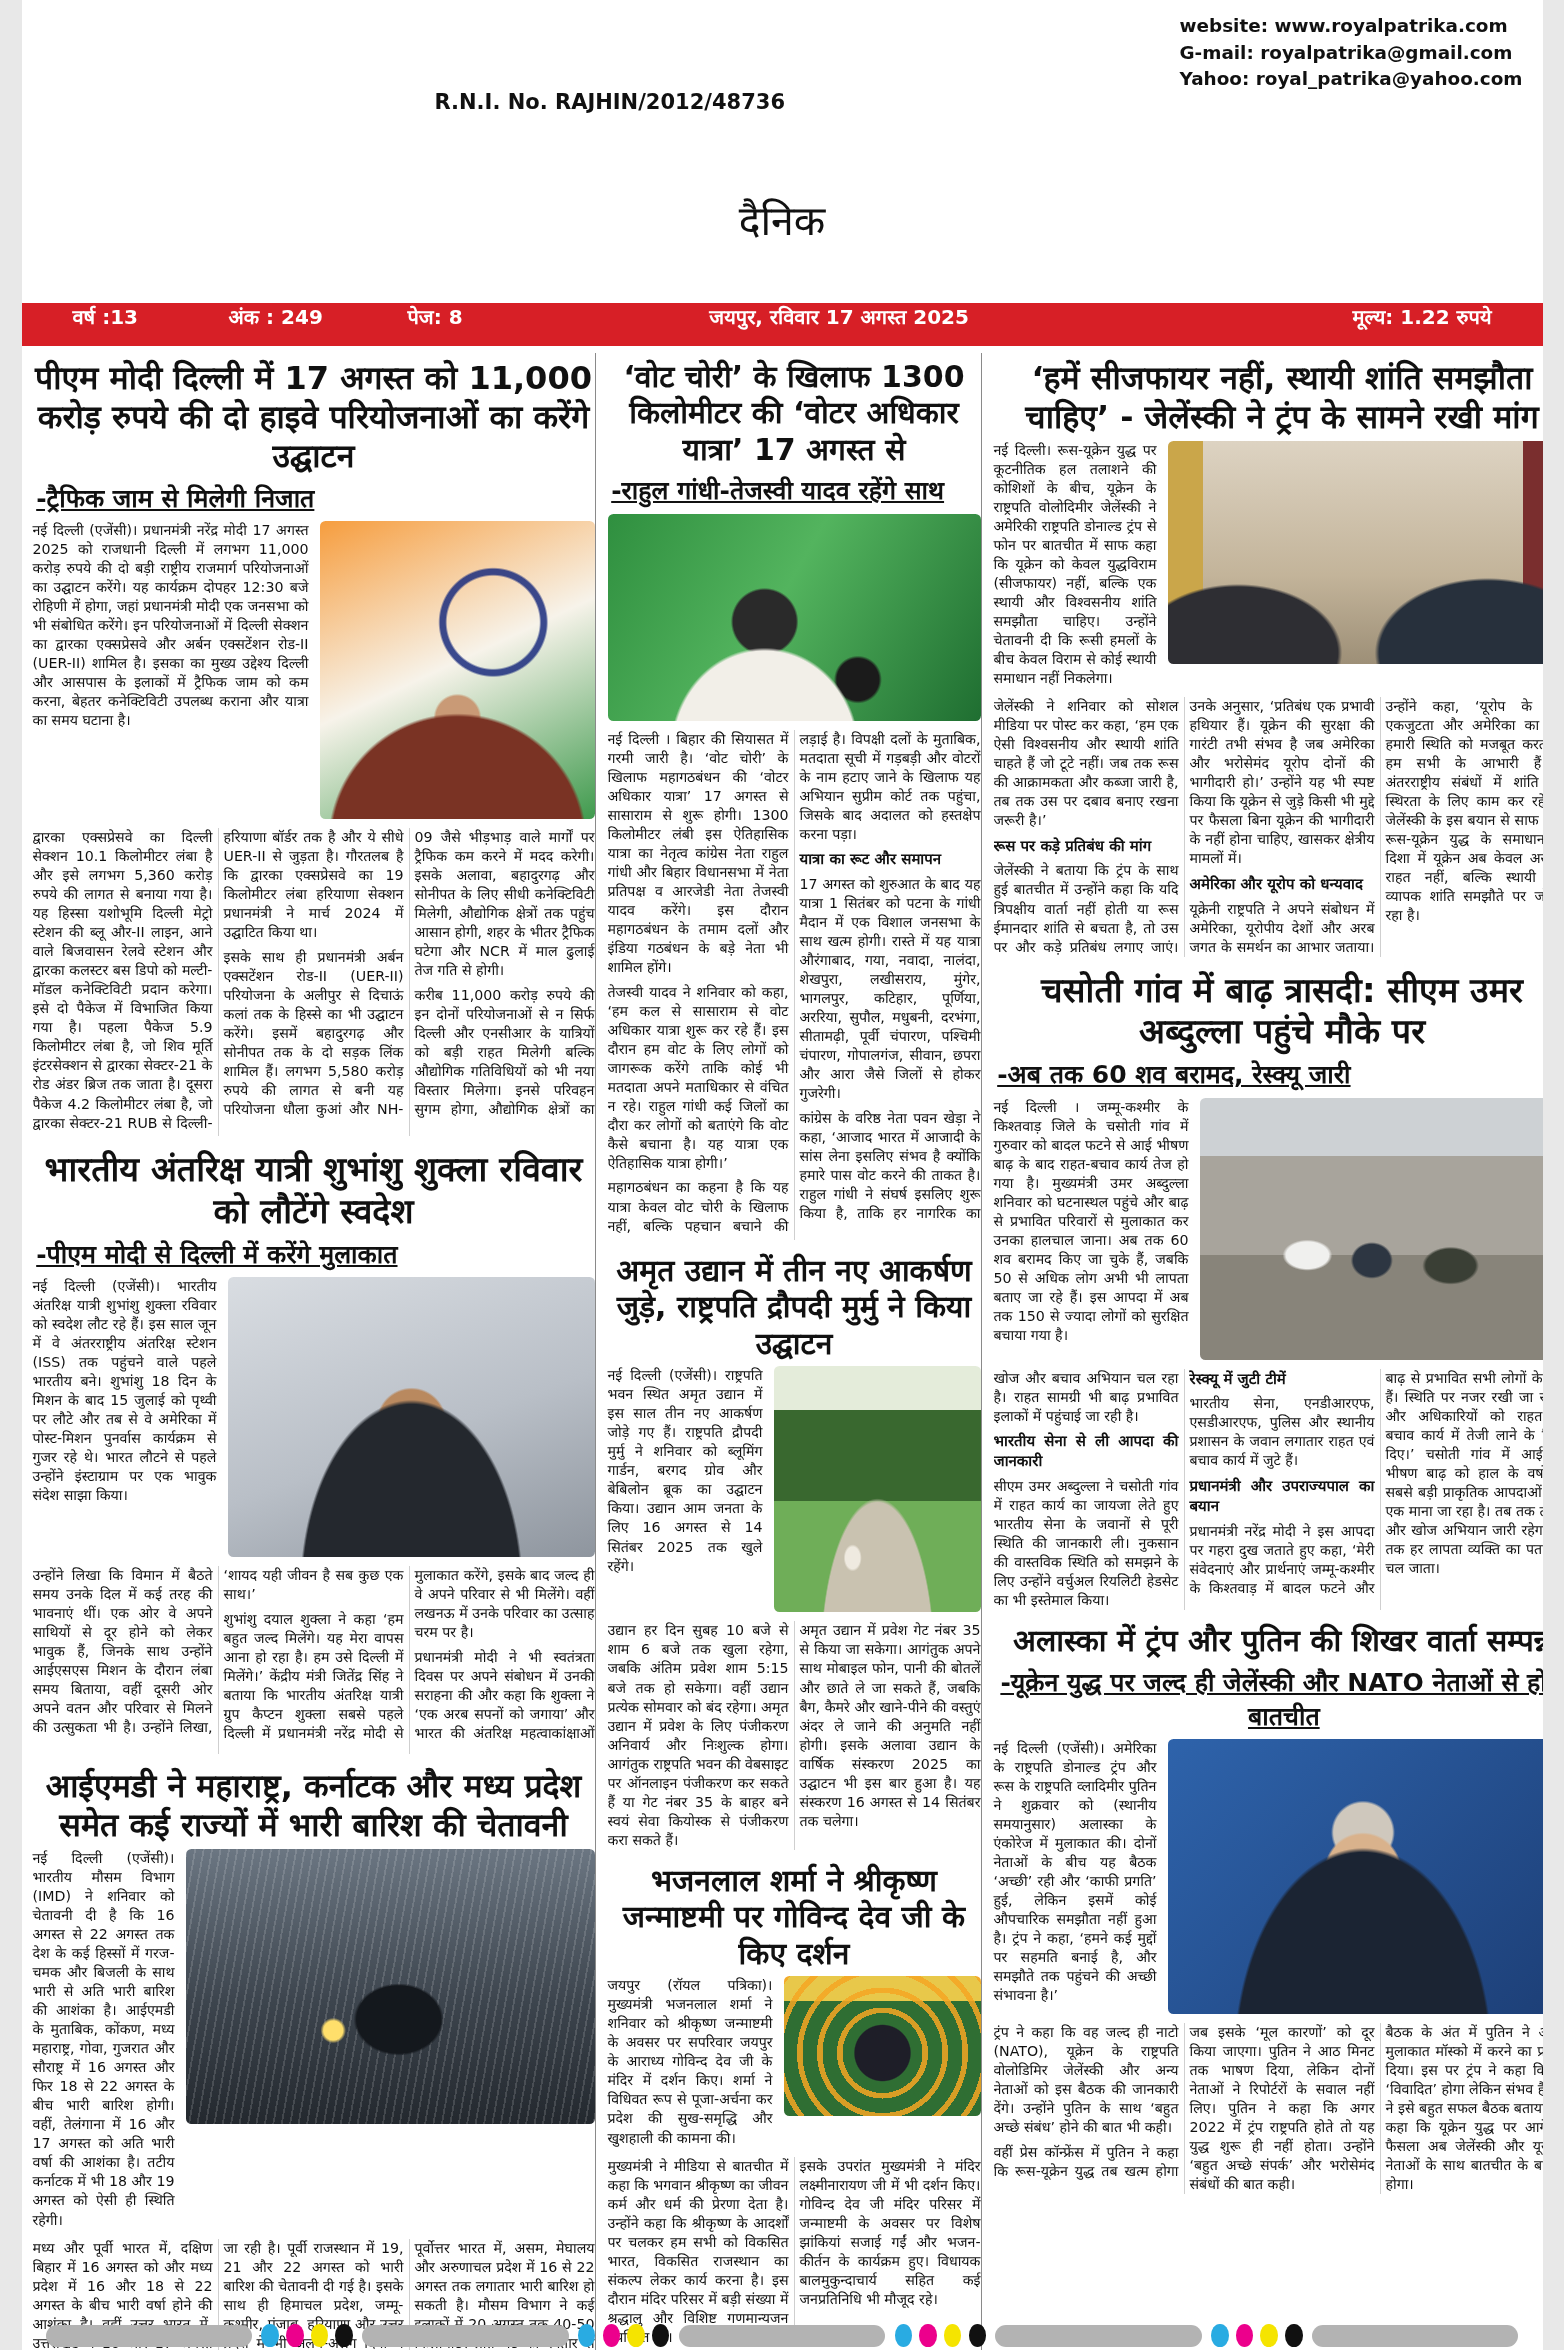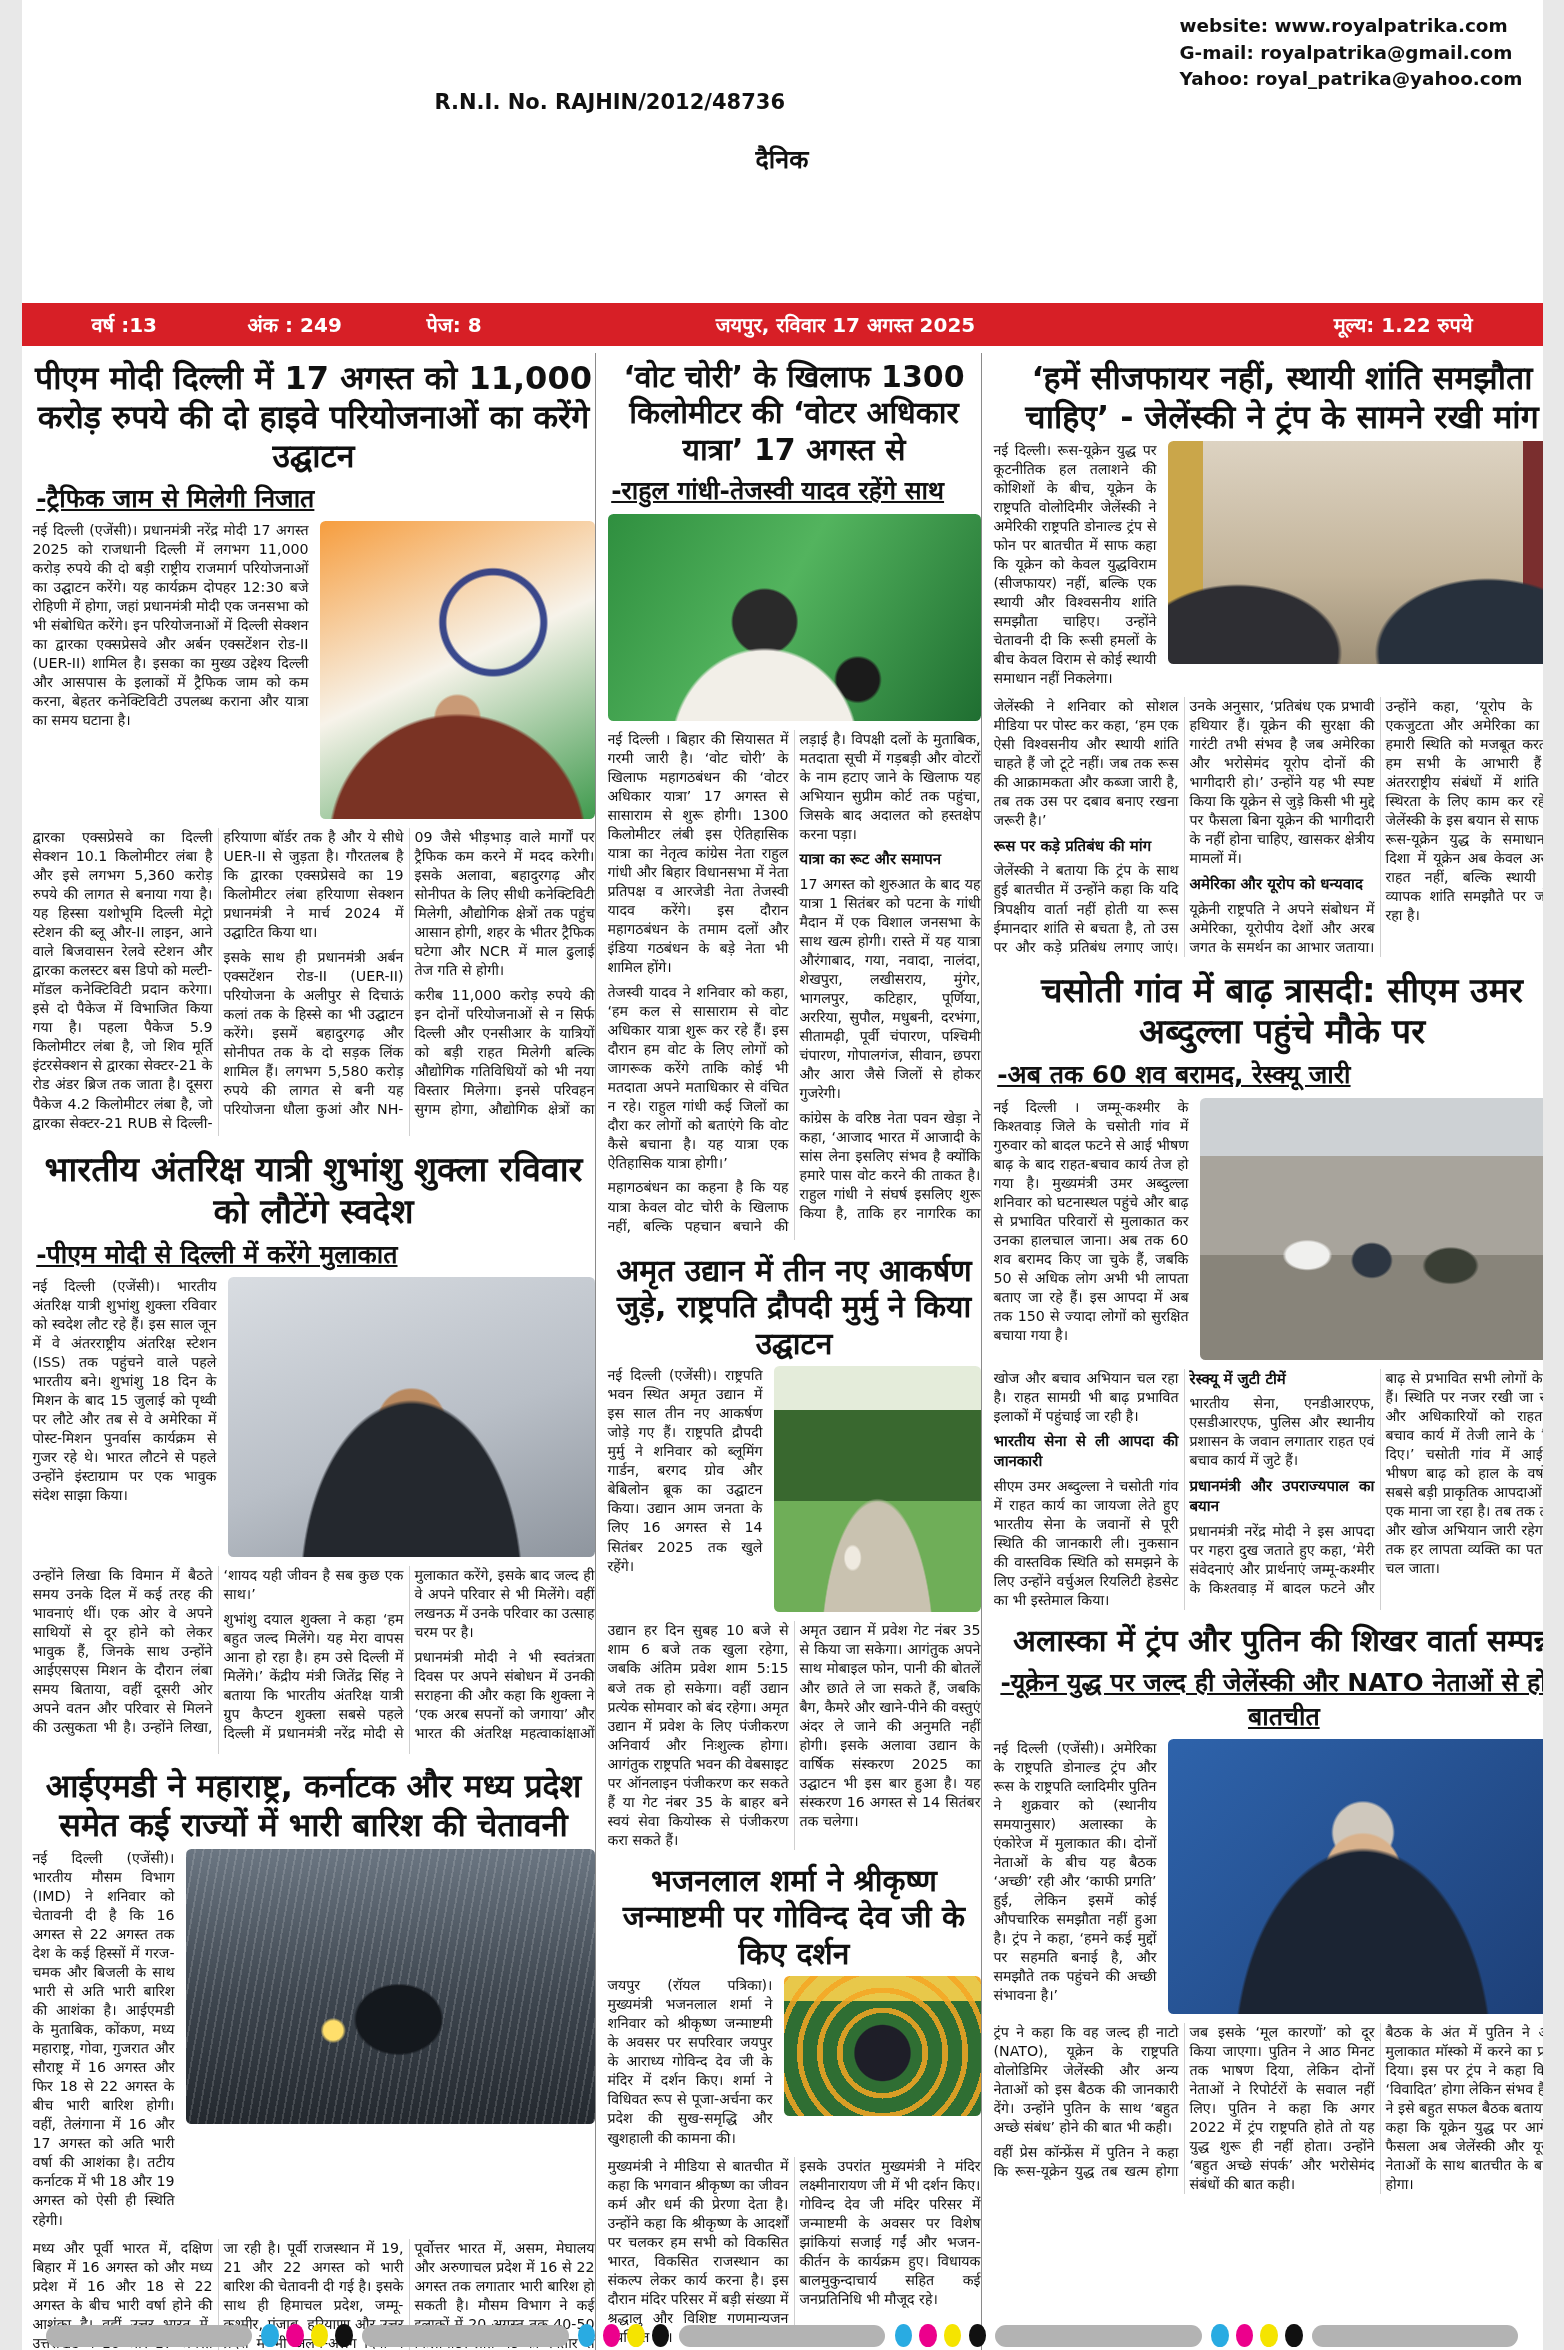--- a/index.html
+++ b/index.html
@@ -3,24 +3,24 @@
 <meta charset="utf-8">
 <style>
   html,body{margin:0;padding:0;background:#e8e8e8;}
   .page{position:relative;width:1521px;height:2351px;background:#ffffff;margin:0 auto;
         font-family:"DejaVu Sans",sans-serif;color:#111;overflow:hidden;}
   
   .header{position:relative;height:303px;}
   .contact{position:absolute;top:13px;right:20px;font-weight:bold;font-size:18.4px;line-height:1.45;text-align:left;}
   .rni{position:absolute;top:90px;left:413px;font-weight:bold;font-size:21px;}
   .mast-row{position:absolute;top:118px;left:0;right:0;display:flex;justify-content:center;align-items:flex-start;gap:16.5px;}
-  .daily{font-weight:bold;font-size:25px;margin-top:23px;}
+  .daily{font-weight:normal;font-size:41px;margin-top:73px;}
   .mast-title{font-weight:bold;font-size:127px;line-height:1.28;letter-spacing:1.8px;white-space:nowrap;}
   
-  .infobar{display:flex;align-items:center;height:43px;color:#fff;font-weight:bold;font-size:20px;padding:0 70px;}
+  .infobar{display:flex;align-items:flex-start;height:43px;color:#fff;font-weight:bold;font-size:20px;padding:0 51px;}
   .infobar .sp{flex:1;}
   .infobar span{white-space:nowrap;}
   .ib-year{width:156px;}
   .ib-issue{width:179px;}
   .ib-pages{width:110px;}
   
   .content{display:grid;grid-template-columns:562px 373px 577px;gap:0 13px;padding:7.3px 11px 0 11px;}
   .colgroup{min-width:0;}
   .colgroup.mid,.colgroup.right{border-left:0.9px solid #8a8a8a;padding-left:12px;margin-left:-13px;}
   

